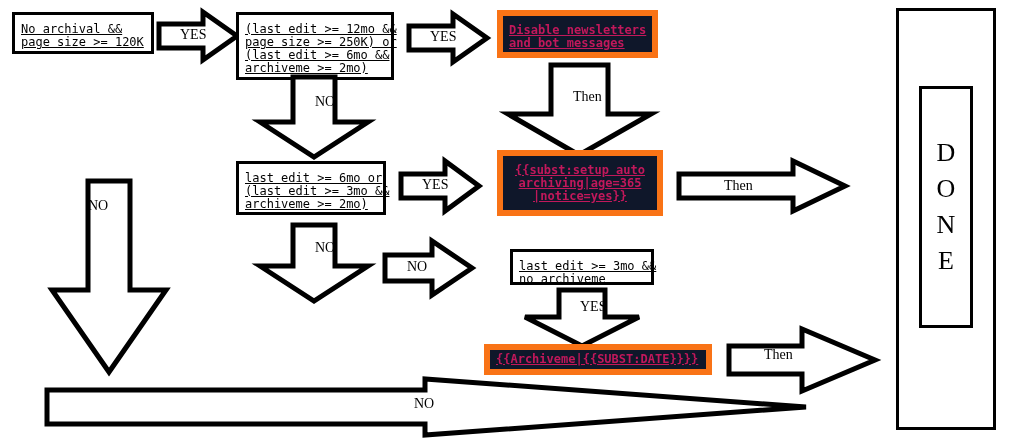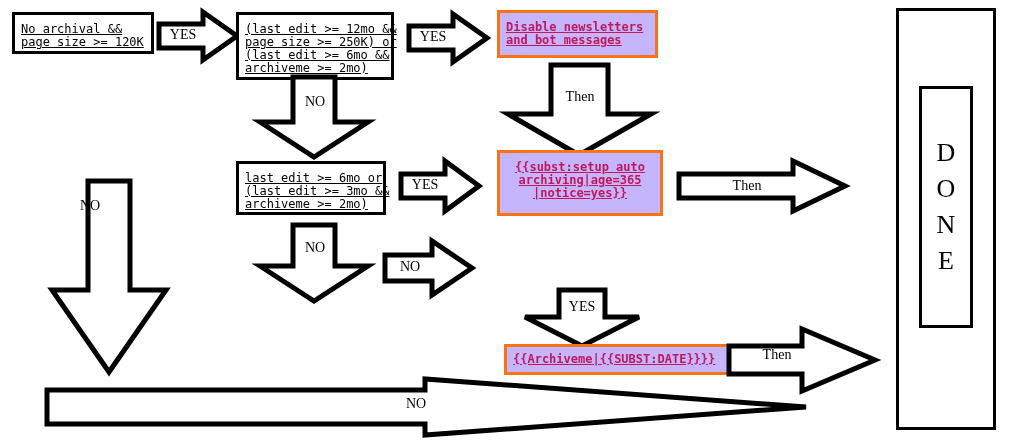--- a/index.html
+++ b/index.html
@@ -23,39 +23,39 @@
     font-family: "DejaVu Sans Mono", monospace;
     font-size: 12px;
     line-height: 13px;
     color: #000000;
     padding: 8px 6px;
     white-space: pre;
     letter-spacing: 0px;
     text-decoration: underline;
   }
   .node.pink {
-    background: #c4b5fd;
+    background: #0f172a;
     color: #c2185b;
-    border: 3px solid #f97316;
+    border: 6px solid #f97316;
     font-weight: bold;
   }
   .arrow {
     position: absolute;
   }
   .arrow svg {
     display: block;
     overflow: visible;
   }
   .arrow-label {
     position: absolute;
     font-family: "Liberation Serif", serif;
     font-size: 14px;
     color: #000000;
     white-space: nowrap;
-    text-align: center;
+    margin-left: 22px;
   }
   .done-outer {
     position: absolute;
     box-sizing: border-box;
     border: 3px solid #000000;
     background: #ffffff;
   }
   .done-inner {
     position: absolute;
     box-sizing: border-box;
@@ -146,29 +146,31 @@
   </div>
   <div class="arrow-label" style="left:293px; top:240px; width:44px;">NO</div>
 
   <div class="arrow" style="left:382px; top:237px;">
     <svg width="94" height="62" viewBox="0 0 94 62">
       <polygon points="3,18 50,18 50,4 90,31 50,58 50,44 3,44" fill="#ffffff" stroke="#000000" stroke-width="5" stroke-linejoin="miter"></polygon>
     </svg>
   </div>
   <div class="arrow-label" style="left:385px; top:259px; width:50px;">NO</div>
 
+  <div class="node" style="left:510px; top:249px; width:144px; height:36px;">last edit &gt;= 3mo &amp;&amp;
+no archiveme</div>
 
   <div class="arrow" style="left:519px; top:287px;">
     <svg width="126" height="62" viewBox="0 0 126 62">
       <polygon points="40,3 86,3 86,30 120,30 63,59 6,30 40,30" fill="#ffffff" stroke="#000000" stroke-width="5" stroke-linejoin="miter"></polygon>
     </svg>
   </div>
   <div class="arrow-label" style="left:558px; top:299px; width:48px;">YES</div>
 
-  <div class="node pink" style="left:504px; top:344px; width:228px; height:31px; display:flex; align-items:center;">{{Archiveme|{{SUBST:DATE}}}}</div>
+  <div class="node pink" style="left:484px; top:344px; width:228px; height:31px; display:flex; align-items:center;">{{Archiveme|{{SUBST:DATE}}}}</div>
 
   <div class="arrow" style="left:726px; top:326px;">
     <svg width="152" height="68" viewBox="0 0 152 68">
       <polygon points="3,20 76,20 76,3 149,34 76,65 76,48 3,48" fill="#ffffff" stroke="#000000" stroke-width="5" stroke-linejoin="miter"></polygon>
     </svg>
   </div>
   <div class="arrow-label" style="left:742px; top:347px; width:70px;">Then</div>
 
   <div class="arrow" style="left:26px; top:178px;">
     <svg width="144" height="198" viewBox="0 0 144 198">

